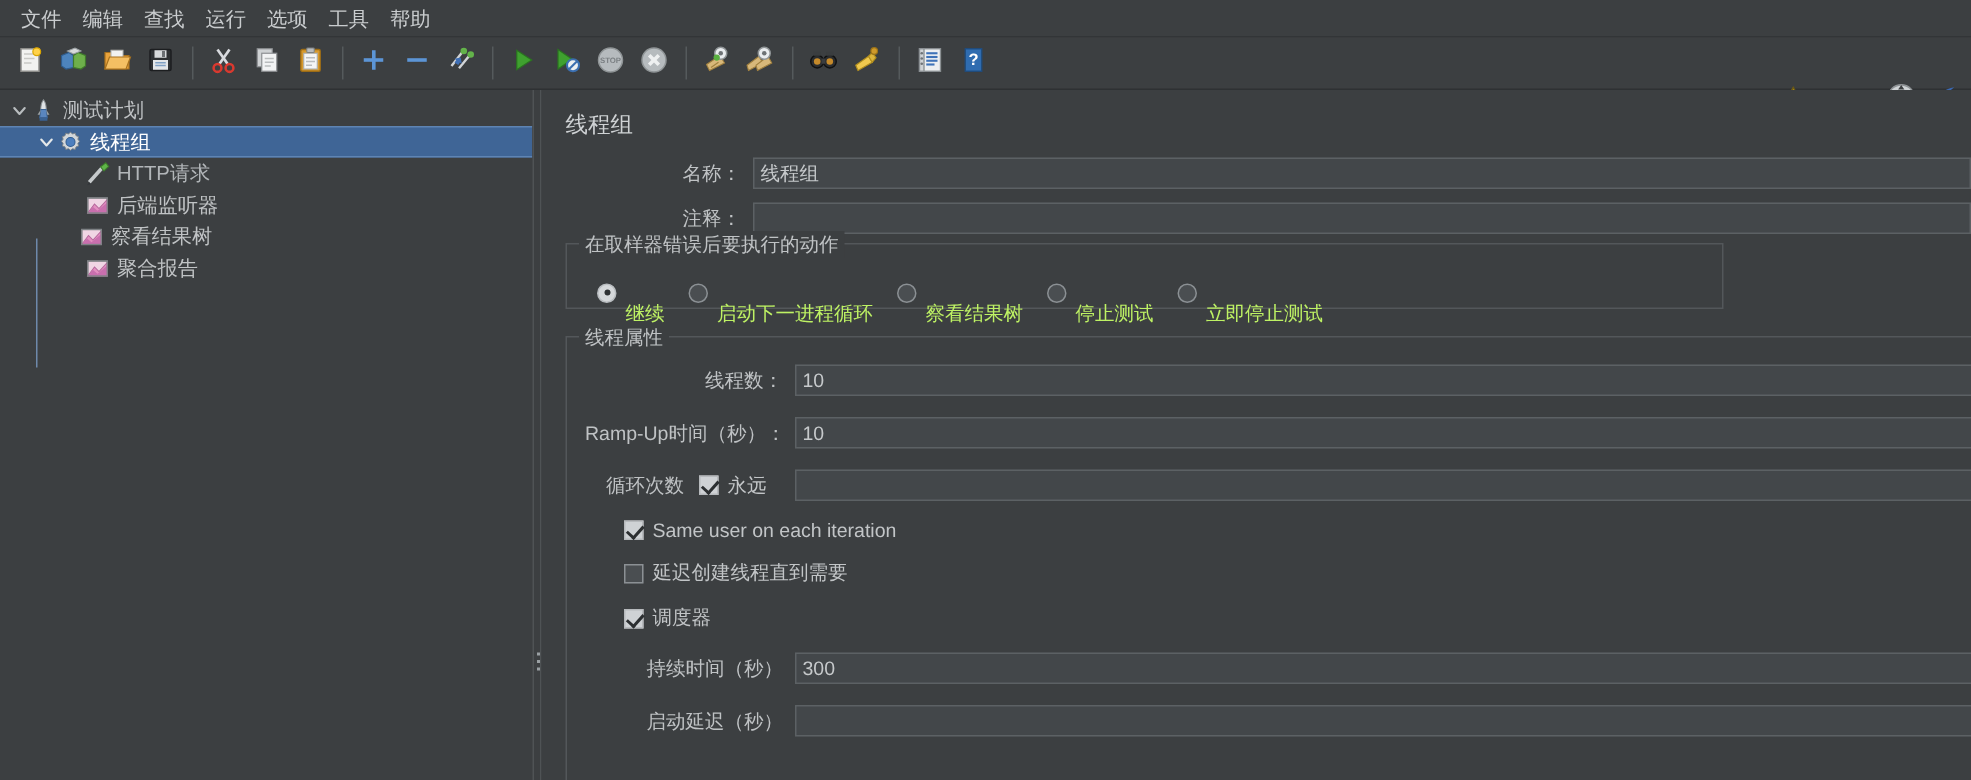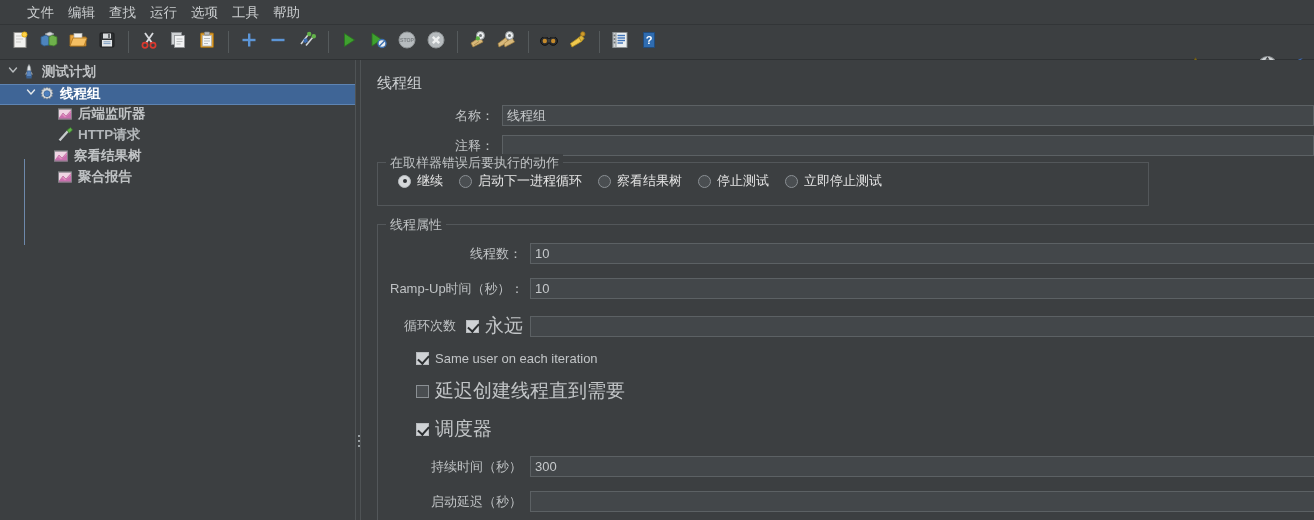--- a/index.html
+++ b/index.html
@@ -12,21 +12,21 @@
     -webkit-font-smoothing: antialiased;
   }
 
   #app { position: relative; width: 1314px; height: 520px; background: #3c3f41; }
 
   
   .menubar {
     position: absolute; left: 0; top: 0; width: 1314px; height: 25px;
     background: #3c3f41;
     display: flex; align-items: center;
-    padding-left: 21px;
+    padding-left: 8px;
     border-bottom: 1px solid #323537;
   }
   .menu-item {
     color: #c9ccce; font-size: 13.5px; line-height: 25px;
     padding: 0 6px; margin-right: 2px; cursor: default; white-space: nowrap;
   }
 
   
   .toolbar {
     position: absolute; left: 0; top: 25px; width: 1314px; height: 35px;
@@ -68,22 +68,22 @@
     display: block; width: 2px; height: 2px; background: #9aa0a3; margin-bottom: 3px;
   }
   .detail-panel {
     position: absolute; left: 361px; top: 60px; width: 953px; height: 460px;
     background: #3c3f41; overflow: hidden;
   }
 
   
   .tree { padding-top: 3px; }
   .tnode {
-    display: flex; align-items: flex-start; height: 21px;
-    position: relative; cursor: default; white-space: nowrap; font-weight: bold;
+    display: flex; align-items: center; height: 21px;
+    position: relative; cursor: default; white-space: nowrap;
   }
   .tnode .tlabel { font-size: 13.5px; color: #c0c3c5; }
   .tnode.sel {
     background: #3f6596;
     border-top: 1px solid #5e84b3; border-bottom: 1px solid #5e84b3;
     height: 21px;
   }
   .tnode.sel .tlabel { color: #ffffff; }
   .tnode.http .tlabel { color: #b2b6b9; }
   .twist {
@@ -132,33 +132,33 @@
   .radio-mark {
     width: 13px; height: 13px; border-radius: 50%;
     border: 1px solid #8b9094; background: #4a4e51;
     margin-right: 6px; position: relative; flex: 0 0 13px;
   }
   .radio-item.on .radio-mark { border-color: #b9bdc0; background: #d5d8da; }
   .radio-item.on .radio-mark::after {
     content: ""; position: absolute; left: 3.5px; top: 3.5px;
     width: 4px; height: 4px; border-radius: 50%; background: #2f3234;
   }
-  .radio-label { color: #e5e5e5; font-size: 13px; white-space: nowrap; }
+  .radio-label { color: #bef264; font-size: 13px; white-space: nowrap; margin-top: 28px; }
 
   
   .cb { width: 13px; height: 13px; flex: 0 0 13px;
         border: 1px solid #8b9094; background: #4a4e51; position: relative; margin-right: 6px; }
   .cb.on { background: #cfd2d5; border-color: #b7babd; }
   .cb.on::after {
     content: ""; position: absolute; left: 3px; top: 0px;
     width: 5px; height: 9px; border: solid #2c2f31;
     border-width: 0 2px 2px 0; transform: rotate(42deg);
   }
   .cb-row { display: flex; align-items: center; cursor: default; }
-  .cb-label { color: #c2c5c7; font-size: 19px; white-space: nowrap; }
+  .cb-label { color: #c2c5c7; font-size: 13px; white-space: nowrap; }
   .cb-label.en { font-size: 13px; }
 </style>
 </head>
 <body>
 
 <div id="app">
 
   <div class="menubar">
     <div class="menu-item">文件</div>
     <div class="menu-item">编辑</div>
@@ -468,43 +468,43 @@
           <svg width="18" height="18" viewBox="0 0 18 18">
             <g fill="#d2d6d9" stroke="#7d8285" stroke-width=".6">
               <path d="M9 2.2 l1.4 1.1 1.7-.5 .6 1.7 1.7 .6 -.5 1.7 1.1 1.4 -1.1 1.4 .5 1.7 -1.7 .6 -.6 1.7 -1.7-.5 -1.4 1.1 -1.4-1.1 -1.7 .5 -.6-1.7 -1.7-.6 .5-1.7 -1.1-1.4 1.1-1.4 -.5-1.7 1.7-.6 .6-1.7 1.7 .5 Z"></path>
             </g>
             <circle cx="9" cy="8.7" r="3" fill="#4d7fbe" stroke="#2f5c91" stroke-width=".7"></circle>
           </svg>
         </span>
         <span class="tlabel">线程组</span>
       </div>
 
+      <div class="tnode http" style="padding-left:56px;">
+        <span class="ticon">
+          <svg width="18" height="18" viewBox="0 0 18 18">
+            <line x1="3.5" y1="14.5" x2="12" y2="5" stroke="#c6cacc" stroke-width="2.4"></line>
+            <path d="M11 4.2 L14.5 1.5 L16.5 4 L13.3 7 Z" fill="#5fb548" stroke="#3a7a2a" stroke-width=".7"></path>
+            <path d="M3.5 14.5 L2 16.5 L4.6 15.6 Z" fill="#33363a"></path>
+          </svg>
+        </span>
+        <span class="tlabel">HTTP请求</span>
+      </div>
+
       <div class="tnode" style="padding-left:56px;">
         <span class="ticon">
           <svg width="18" height="18" viewBox="0 0 18 18">
             <rect x="2.5" y="4" width="13" height="10" fill="#f0d5e4" stroke="#8d8b90" stroke-width=".8"></rect>
             <path d="M2.5 14 L7 8 L10 11 L15.5 5 L15.5 14 Z" fill="#e28fc0" stroke="#b4669b" stroke-width=".7"></path>
             <path d="M2.5 14 L6 10 L9 12.5 L15.5 7 L15.5 14 Z" fill="#c96fae"></path>
             <rect x="2.5" y="4" width="13" height="10" fill="none" stroke="#7e8285" stroke-width=".9"></rect>
           </svg>
         </span>
         <span class="tlabel">后端监听器</span>
       </div>
 
-      <div class="tnode http" style="padding-left:56px;">
-        <span class="ticon">
-          <svg width="18" height="18" viewBox="0 0 18 18">
-            <line x1="3.5" y1="14.5" x2="12" y2="5" stroke="#c6cacc" stroke-width="2.4"></line>
-            <path d="M11 4.2 L14.5 1.5 L16.5 4 L13.3 7 Z" fill="#5fb548" stroke="#3a7a2a" stroke-width=".7"></path>
-            <path d="M3.5 14.5 L2 16.5 L4.6 15.6 Z" fill="#33363a"></path>
-          </svg>
-        </span>
-        <span class="tlabel">HTTP请求</span>
-      </div>
-
       <div class="tnode" style="padding-left:52px;">
         <span class="ticon">
           <svg width="18" height="18" viewBox="0 0 18 18">
             <rect x="2.5" y="4" width="13" height="10" fill="#f0d5e4" stroke="#8d8b90" stroke-width=".8"></rect>
             <path d="M2.5 14 L7 8 L10 11 L15.5 5 L15.5 14 Z" fill="#e28fc0" stroke="#b4669b" stroke-width=".7"></path>
             <path d="M2.5 14 L6 10 L9 12.5 L15.5 7 L15.5 14 Z" fill="#c96fae"></path>
             <rect x="2.5" y="4" width="13" height="10" fill="none" stroke="#7e8285" stroke-width=".9"></rect>
           </svg>
         </span>
         <span class="tlabel">察看结果树</span>

